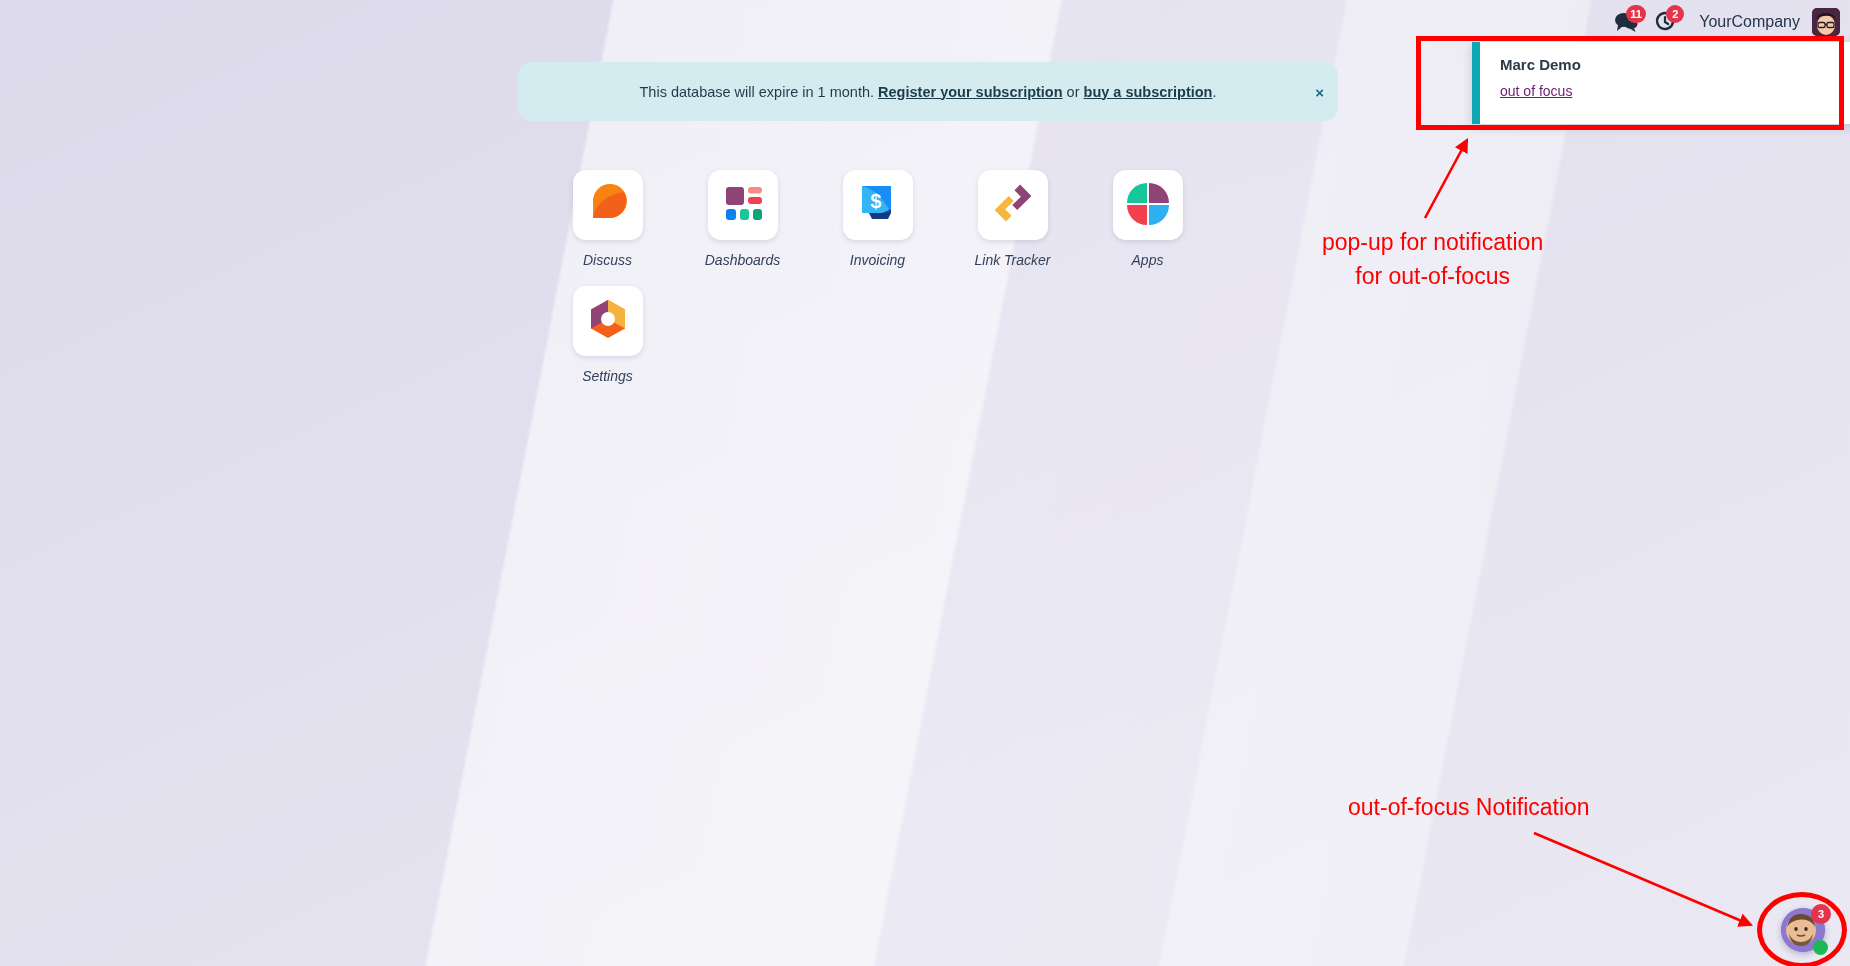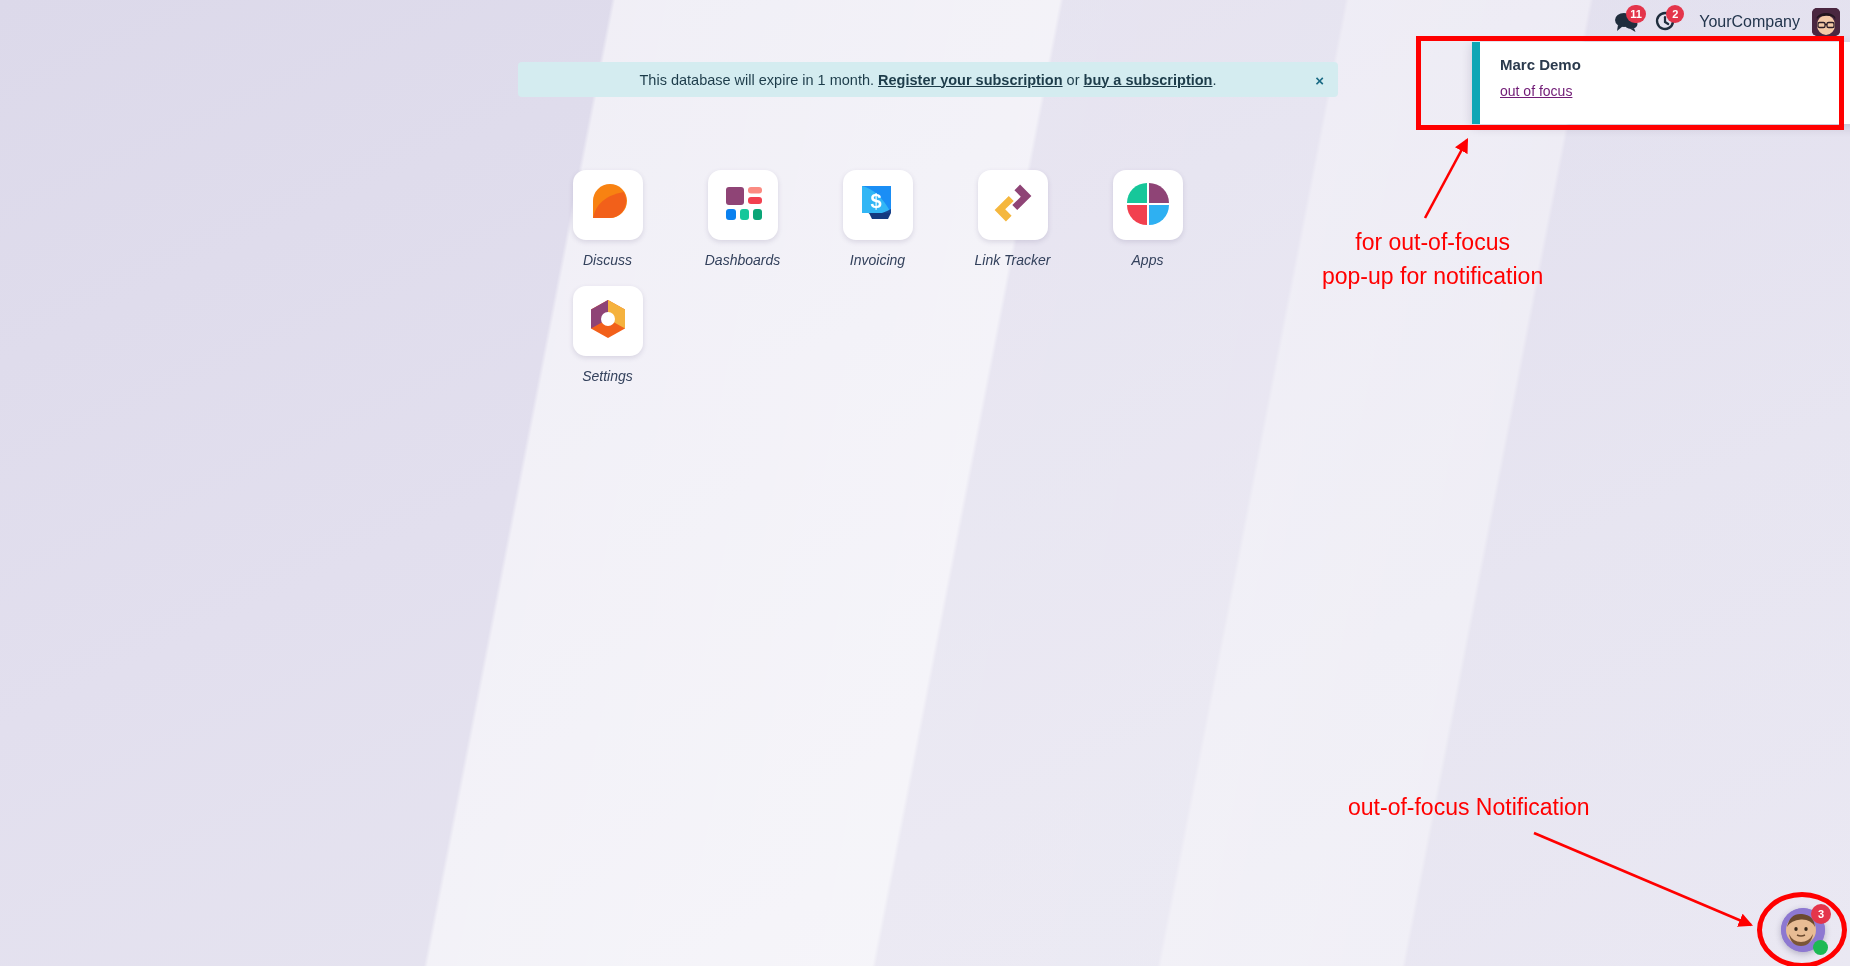--- a/index.html
+++ b/index.html
@@ -91,23 +91,23 @@
     background: #4e2a46;
     position: relative;
   }
 
   
   .banner {
     position: absolute;
     top: 62px;
     left: 518px;
     width: 820px;
-    height: 35px;
+    height: 59px;
     background: #d4ecf0;
-    border-radius: 4px;
+    border-radius: 13px;
     display: flex;
     align-items: center;
     justify-content: center;
     color: #1d3c4a;
     font-size: 14.5px;
   }
   .banner .bnr-text { white-space: nowrap; }
   .banner a {
     color: #1d3c4a;
     font-weight: bold;
@@ -462,22 +462,22 @@
         <ellipse cx="25" cy="21" rx="1.7" ry="2.1" fill="#3a2a1c"></ellipse>
         <path d="M16 27 Q20 29 24 27" stroke="#6b4a2f" stroke-width="1.4" fill="none"></path>
       </svg>
     </div>
     <span class="chat-badge">3</span>
     <span class="chat-online"></span>
   </div>
   <div class="annot-ellipse"></div>
 
   <div class="annot-text" id="annot-popup-text">
+    <div>pop-up for notification</div>
     <div>for out-of-focus</div>
-    <div>pop-up for notification</div>
   </div>
 
   <div class="annot-text" id="annot-bubble-text">out-of-focus Notification</div>
 
   <svg class="annot-svg">
     <defs>
       <marker id="arrowred" viewBox="0 0 10 10" refX="8.5" refY="5" markerWidth="5.5" markerHeight="5.5" orient="auto-start-reverse">
         <path d="M 0 0 L 10 5 L 0 10 z" fill="#ff0000"></path>
       </marker>
     </defs>

